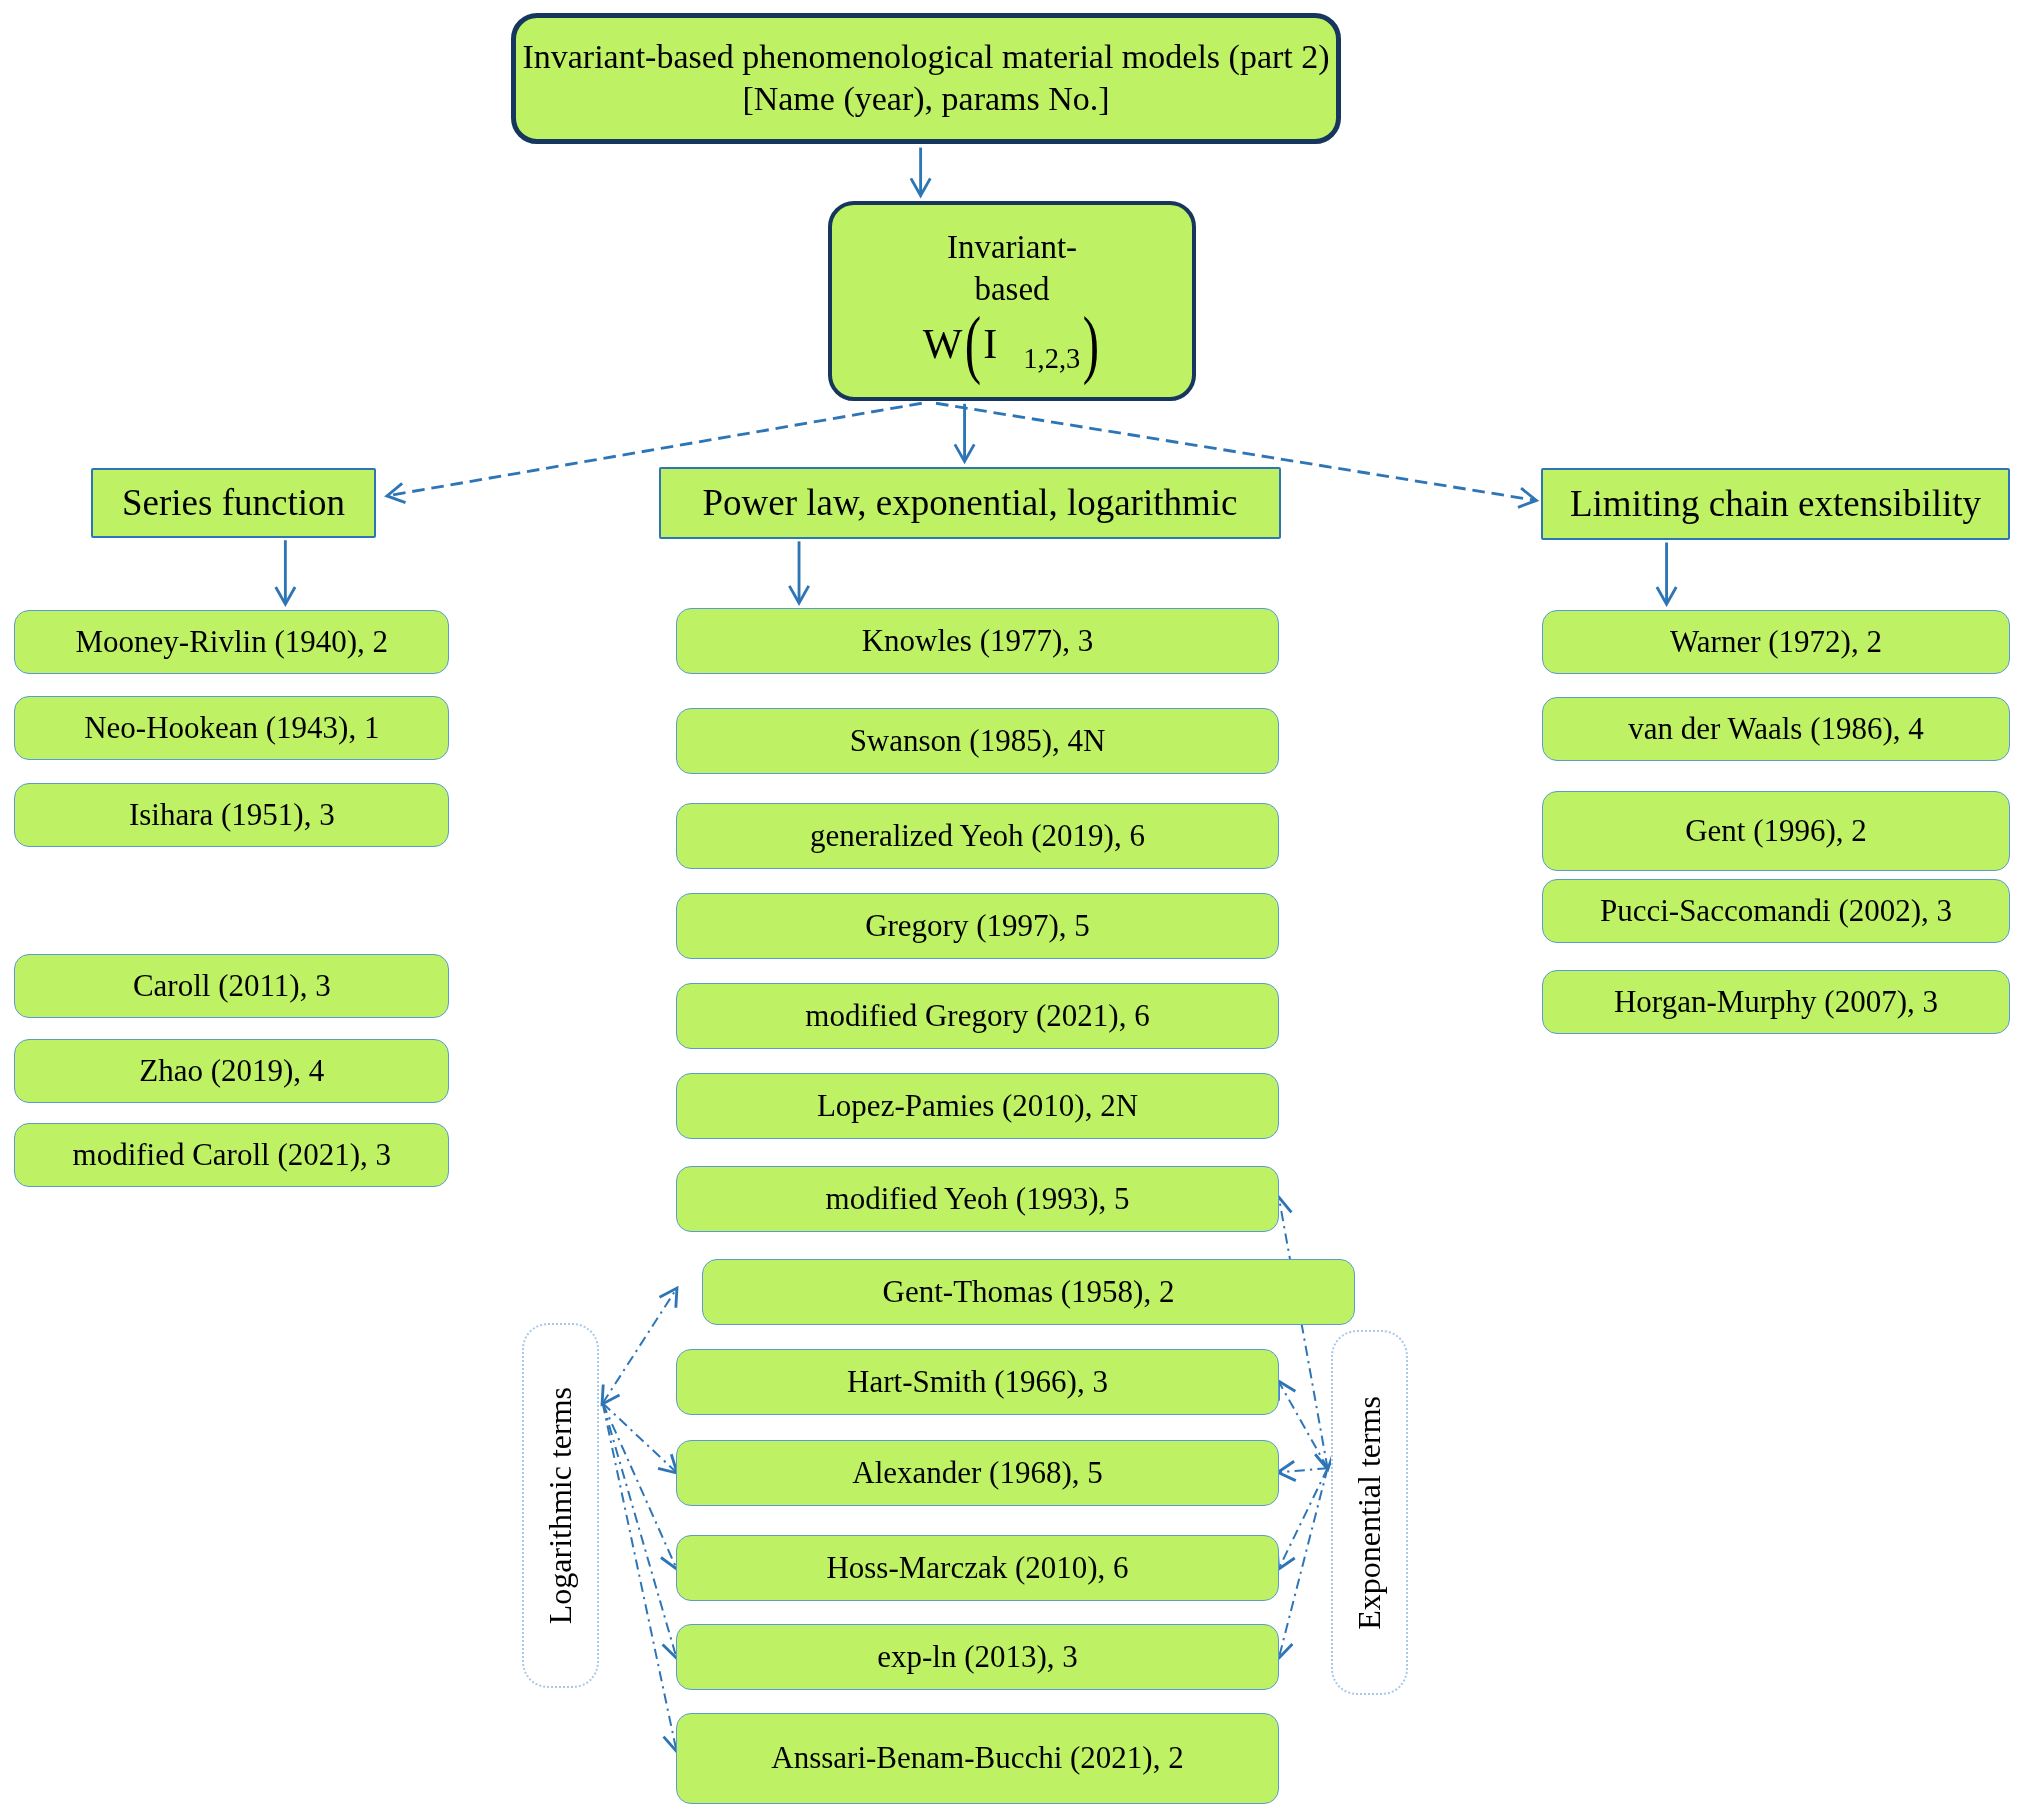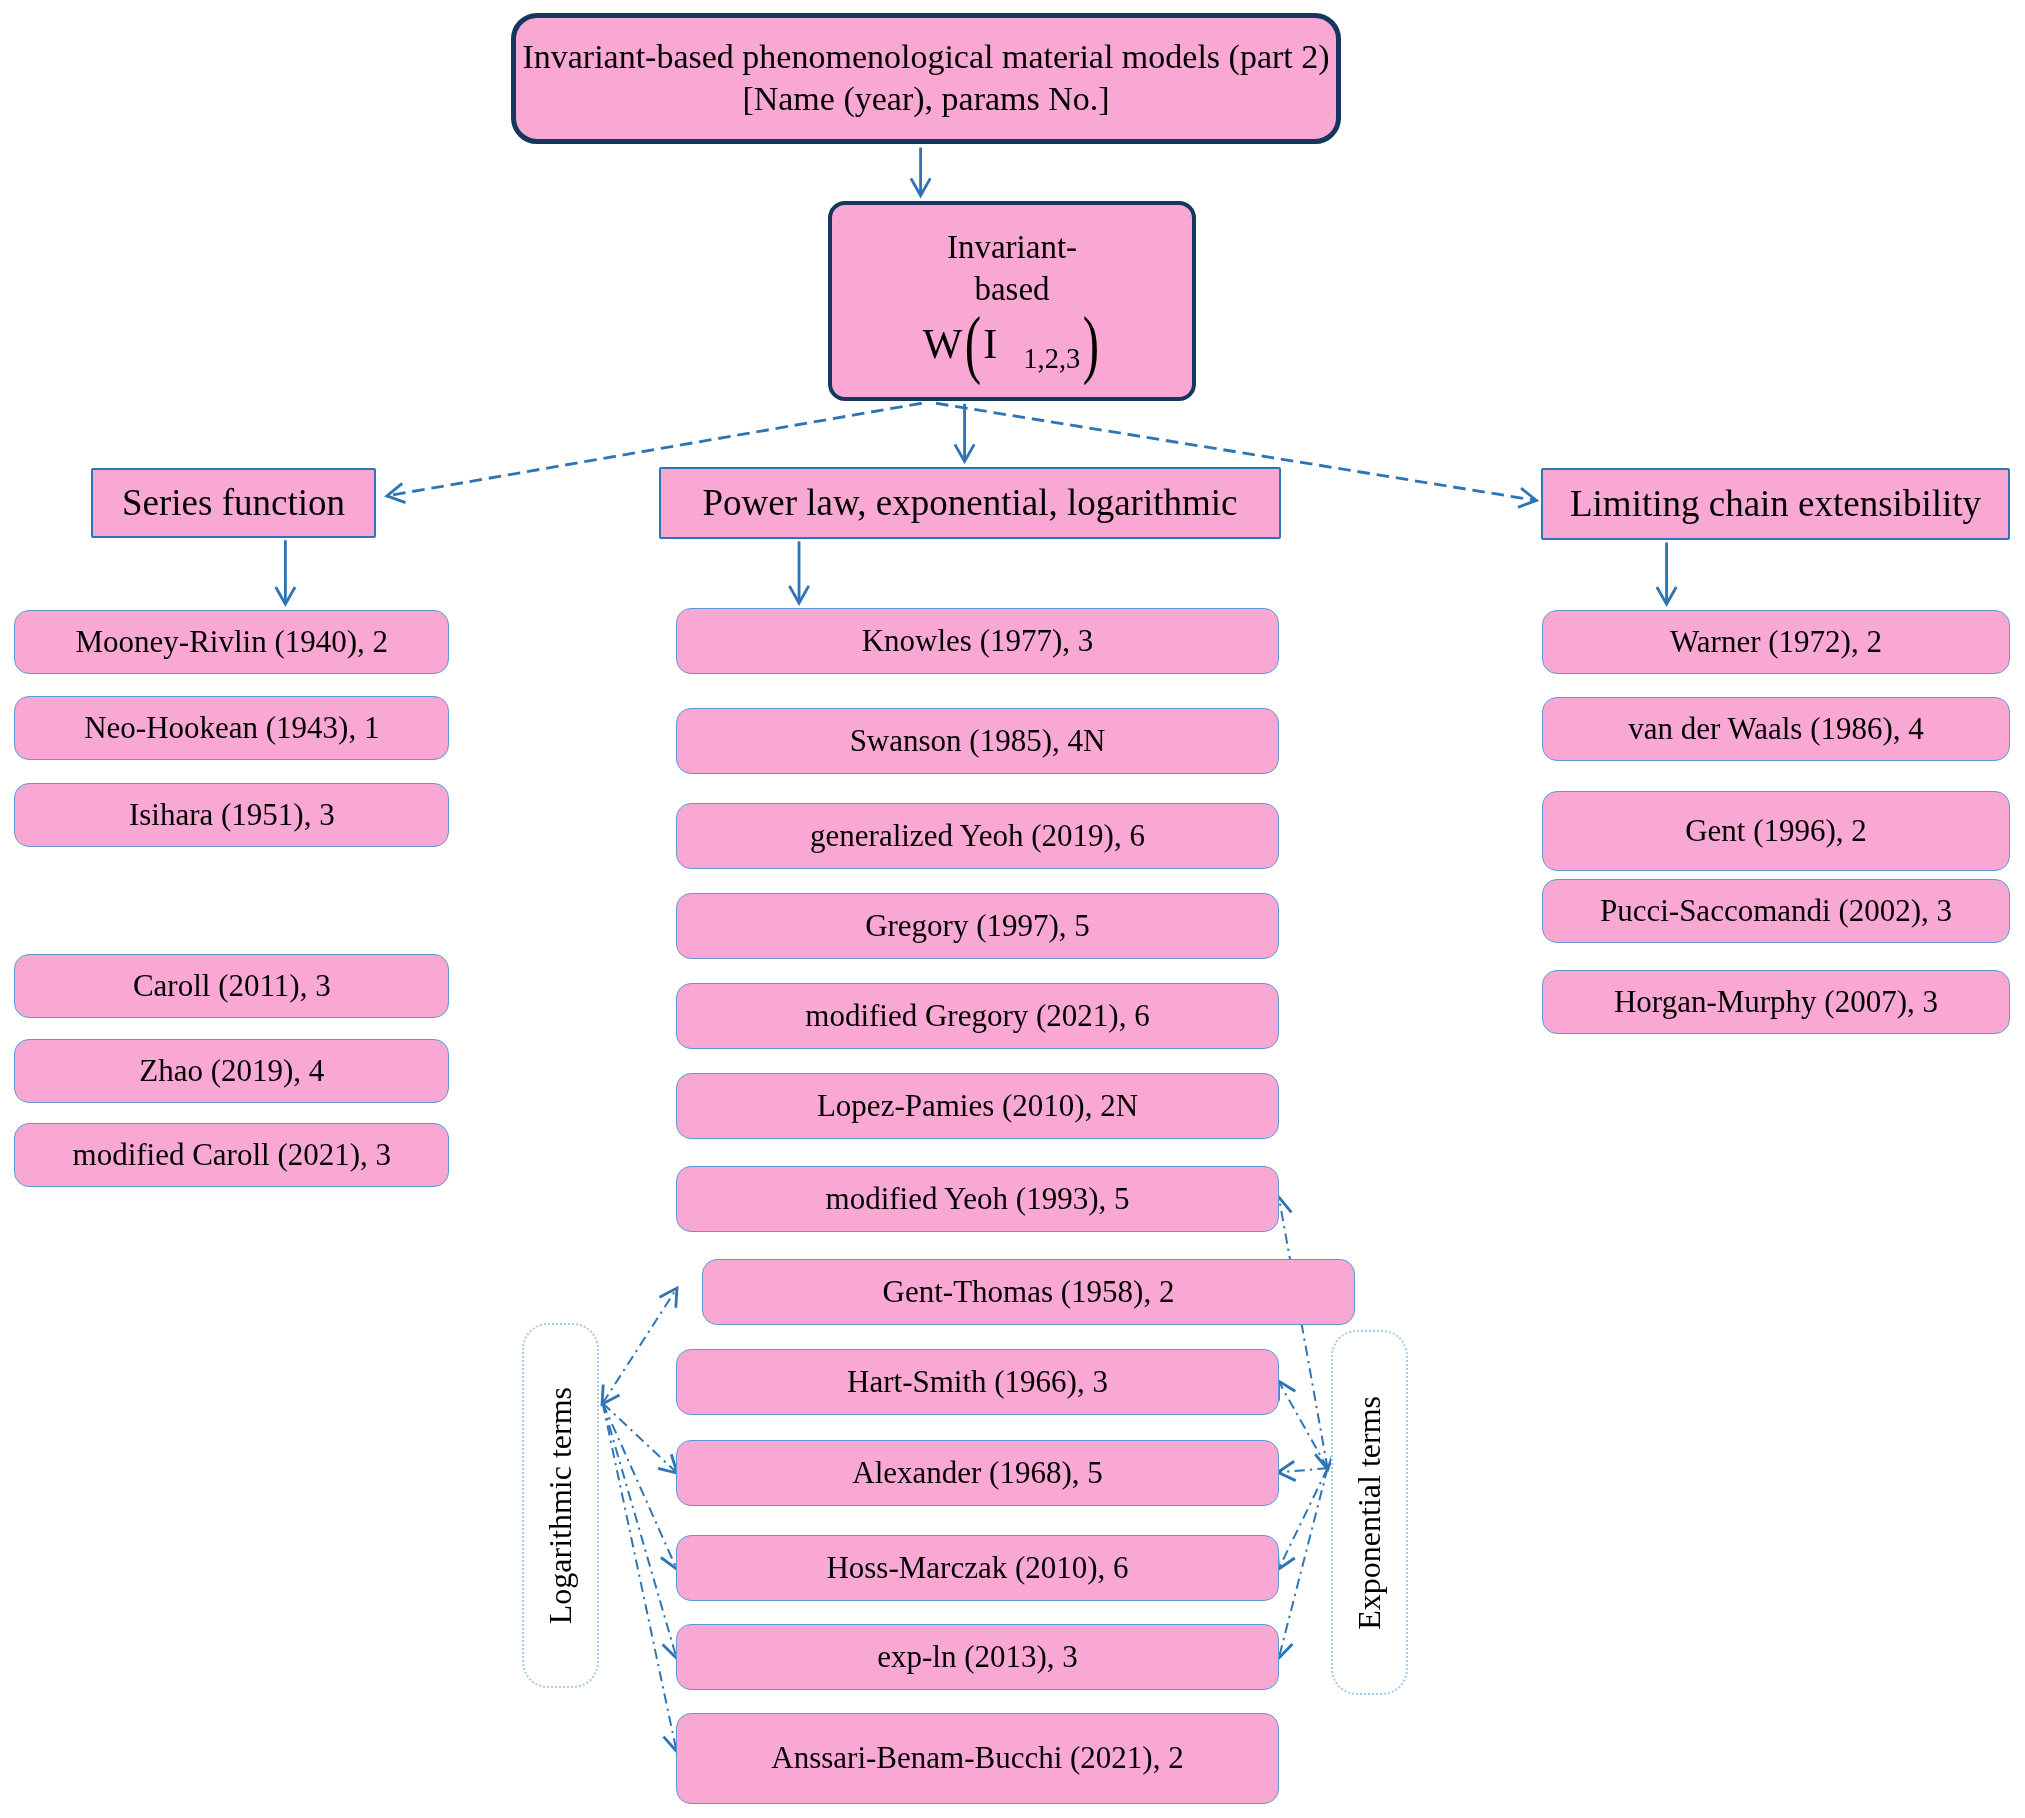--- a/index.html
+++ b/index.html
@@ -8,29 +8,29 @@
     --box-border:#5b9bd5;
     --dotted-border:#a8c9ea;
   }
   html,body{margin:0;padding:0;background:#ffffff;}
   #canvas{
     position:relative;width:2025px;height:1819px;background:#ffffff;overflow:hidden;
     font-family:"Liberation Serif", serif;color:#000;
   }
   #connector-layer{position:absolute;left:0;top:0;width:2025px;height:1819px;pointer-events:none;}
   .node{
-    position:absolute;background:#f9a8d4;display:flex;flex-direction:column;
+    position:absolute;background:#bef264;display:flex;flex-direction:column;
     align-items:center;justify-content:center;text-align:center;line-height:1.25;
     box-sizing:border-box;
   }
   .node.top{
     border:5.1px solid var(--accent-dark);border-radius:26px;font-size:34px;z-index:3;
   }
   .node.root{
-    border:4.6px solid var(--accent-dark);border-radius:17px;font-size:33px;z-index:3;
+    border:4.6px solid var(--accent-dark);border-radius:26px;font-size:33px;z-index:3;
   }
   .node.header{
     border:2.9px solid var(--accent);border-radius:2px;font-size:37px;z-index:3;
   }
   .node.item{
     border:1.7px solid var(--box-border);border-radius:15px;font-size:31px;z-index:3;
   }
   .formula{font-size:42px;margin-top:3.4px;display:flex;align-items:center;}
   .formula .paren{font-size:49px;font-weight:400;transform:scaleY(1.55);margin:0 2.3px;}
   .formula sub{font-size:28.5px;align-self:flex-end;margin-bottom:-2.3px;margin-left:26px;}

